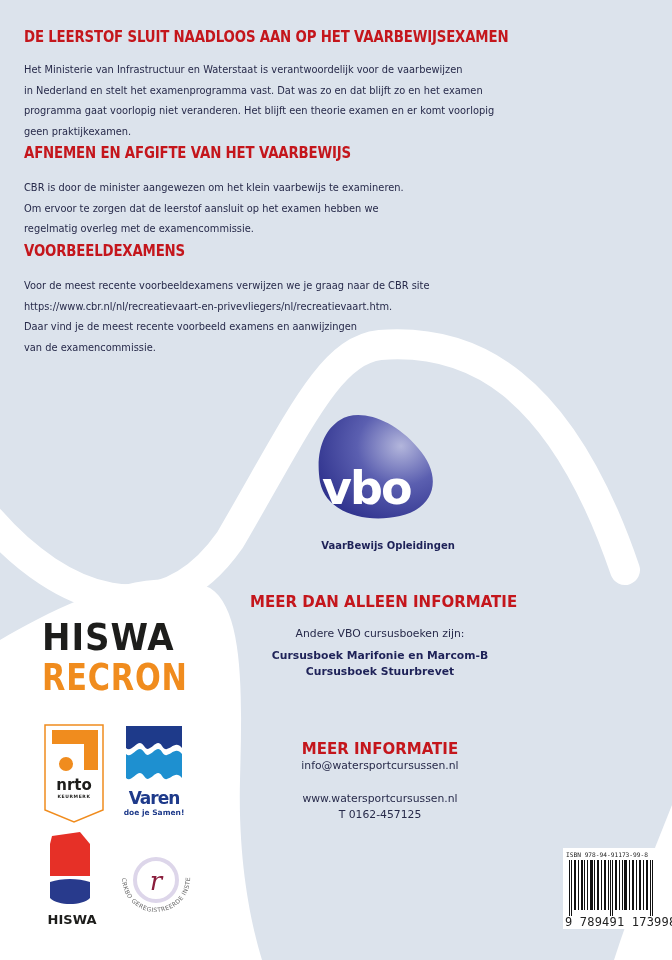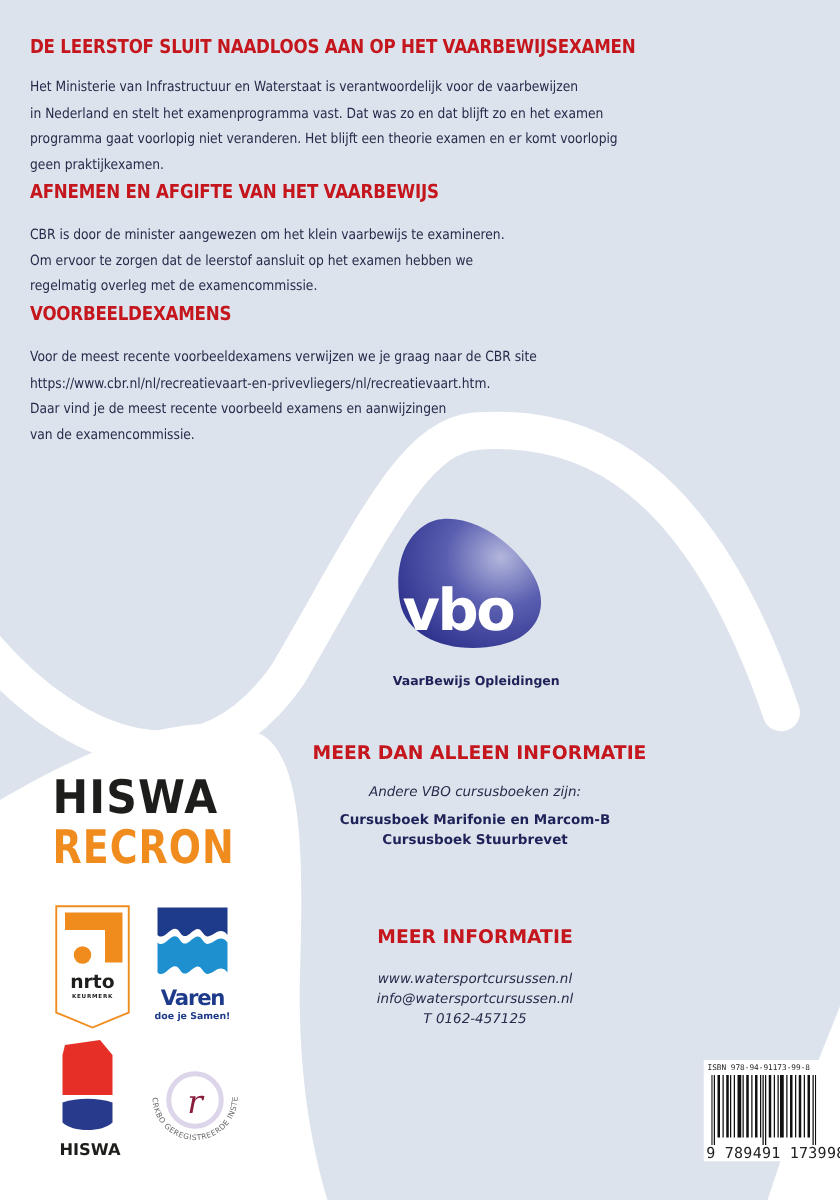--- a/index.html
+++ b/index.html
@@ -3,23 +3,23 @@
 <meta charset="utf-8">
 <style>
   html, body { margin:0; padding:0; }
   body { width:672px; height:960px; position:relative; overflow:hidden; background:#dce3ec; font-family:"Liberation Sans", sans-serif; color:#1f2146; }
   .bg-svg { position:absolute; left:0; top:0; width:672px; height:960px; }
   .h { position:absolute; left:24px; color:#c4161c; font-weight:bold; font-size:15.5px; letter-spacing:-0.2px; margin:0; font-family:"DejaVu Sans", sans-serif; transform:scaleX(0.86); transform-origin:left center; white-space:nowrap; }
   .p { position:absolute; left:24px; font-size:11.2px; line-height:20.6px; margin:0; color:#272a4a; font-family:"DejaVu Sans", sans-serif; transform:scaleX(0.88); transform-origin:left top; white-space:nowrap; }
   .p span { display:block; }
   .center-col { position:absolute; left:250px; width:260px; text-align:center; }
   .ch { color:#c4161c; font-weight:bold; font-size:15px; font-family:"DejaVu Sans", sans-serif; white-space:nowrap; }
-  .ct { font-size:10.8px; color:#272a4a; font-family:"DejaVu Sans", sans-serif; white-space:nowrap;font-style:italic; }
+  .ct { font-size:10.8px; color:#272a4a; font-family:"DejaVu Sans", sans-serif; white-space:nowrap; }
   .cb { font-size:10.8px; color:#1e2258; font-weight:bold; font-family:"DejaVu Sans", sans-serif; white-space:nowrap; line-height:16px; }
-  .vbo-tag { position:absolute; left:311px; top:540px; width:140px; text-align:center; font-size:10px; font-weight:bold; color:#1e2258; font-family:"DejaVu Sans", sans-serif; }
+  .vbo-tag { position:absolute; left:318px; top:540px; width:140px; text-align:center; font-size:10px; font-weight:bold; color:#1e2258; font-family:"DejaVu Sans", sans-serif; }
   .barcode { position:absolute; left:563px; top:848px; width:94px; height:81px; background:#fff; }
   .barcode .isbn { position:absolute; left:3px; top:3px; font-size:6.2px; font-family:"DejaVu Sans Mono", monospace; color:#222; white-space:nowrap; }
   .barcode .bars { position:absolute; left:6px; top:12px; width:84px; height:56px; }
   .barcode .num { position:absolute; left:2px; top:67px; font-size:12px; font-family:"DejaVu Sans Mono", monospace; color:#222; letter-spacing:0.2px; white-space:nowrap; }
   .logo-hiswa-recron { position:absolute; left:42px; top:618px; }
   .hr1 { font-size:37px; font-weight:bold; color:#1d1d1b; font-family:"DejaVu Sans", sans-serif; line-height:40px; transform:scaleX(0.92); transform-origin:left; letter-spacing:1px; }
   .hr2 { font-size:37px; font-weight:bold; color:#f08c1e; font-family:"DejaVu Sans", sans-serif; line-height:40px; transform:scaleX(0.82); transform-origin:left; letter-spacing:1px; }
 </style>
 </head>
 <body>
@@ -71,22 +71,22 @@
 
 <div class="center-col" style="top:593px;">
   <div class="ch">MEER DAN ALLEEN INFORMATIE</div>
   <div class="ct" style="margin-top:16px;">Andere VBO cursusboeken zijn:</div>
   <div class="cb" style="margin-top:8px;">Cursusboek Marifonie en Marcom-B</div>
   <div class="cb">Cursusboek Stuurbrevet</div>
 </div>
 
 <div class="center-col" style="top:740px;">
   <div class="ch">MEER INFORMATIE</div>
+  <div class="ct" style="line-height:16px;">info@watersportcursussen.nl</div>
   <div class="ct" style="margin-top:17px; line-height:16px;">www.watersportcursussen.nl</div>
-  <div class="ct" style="line-height:16px;">info@watersportcursussen.nl</div>
   <div class="ct" style="line-height:16px;">T 0162-457125</div>
 </div>
 
 <div class="logo-hiswa-recron">
   <div class="hr1">HISWA</div>
   <div class="hr2">RECRON</div>
 </div>
 
 <svg style="position:absolute; left:44px; top:724px; width:60px; height:100px;" viewBox="0 0 60 100" xmlns="http://www.w3.org/2000/svg">
   <path d="M 1 1 L 59 1 L 59 86 L 30 98 L 1 86 Z" fill="#ffffff" stroke="#f08c1e" stroke-width="1.5"></path>

